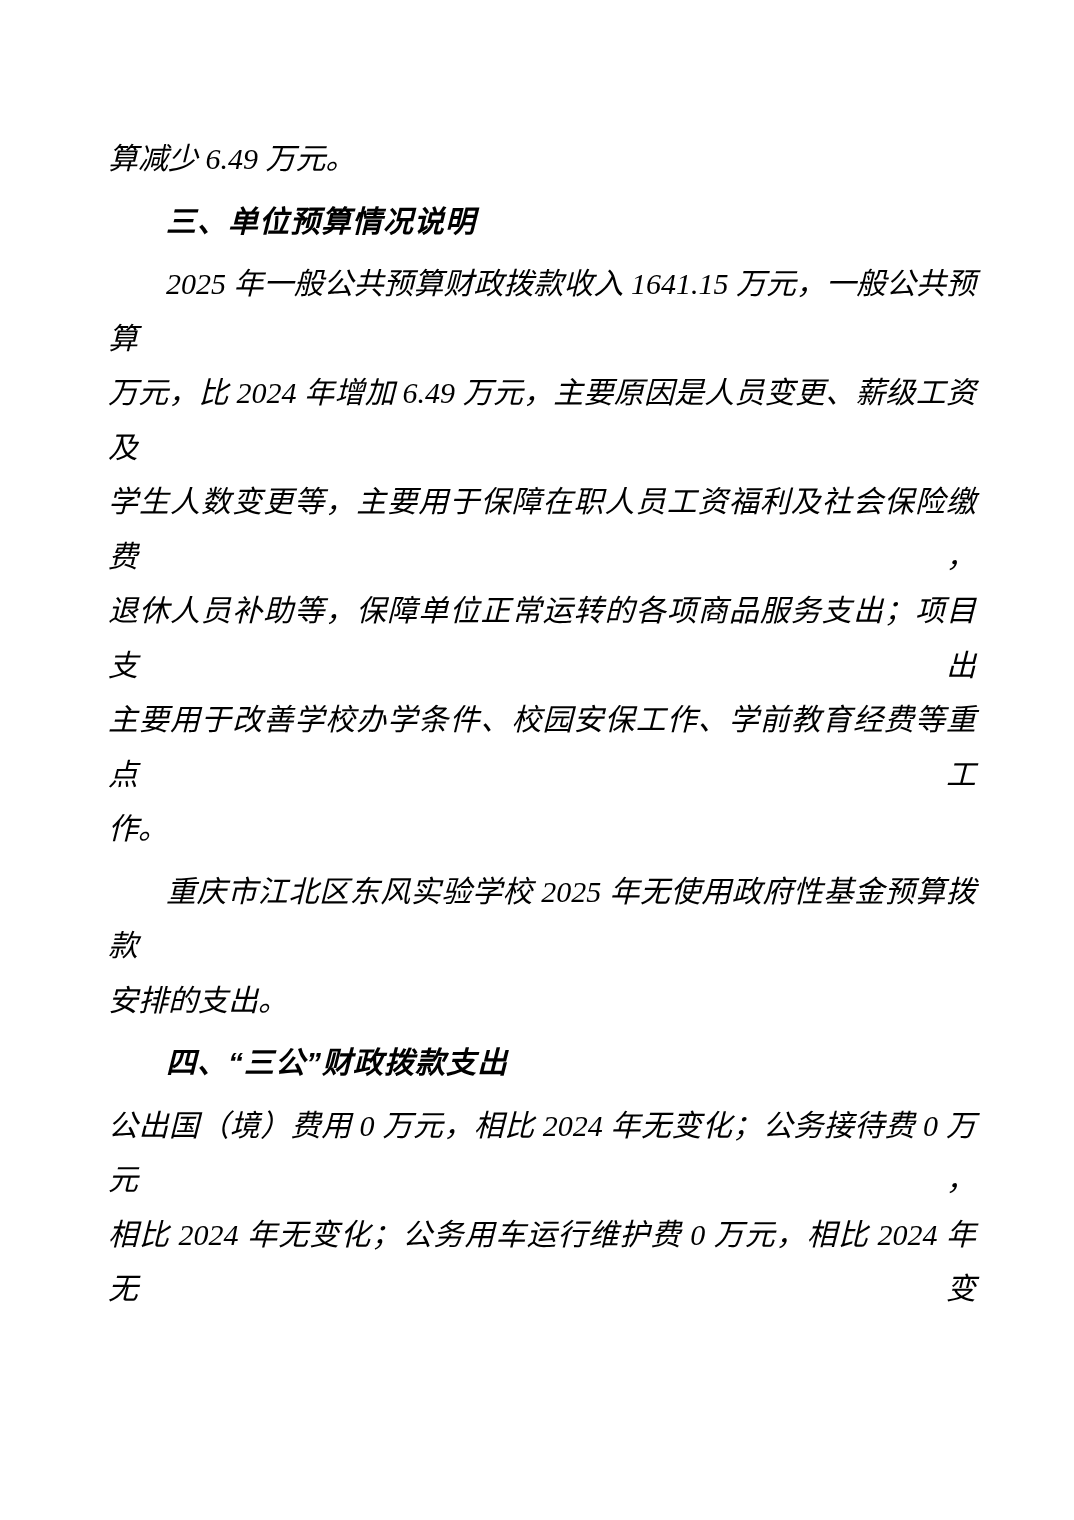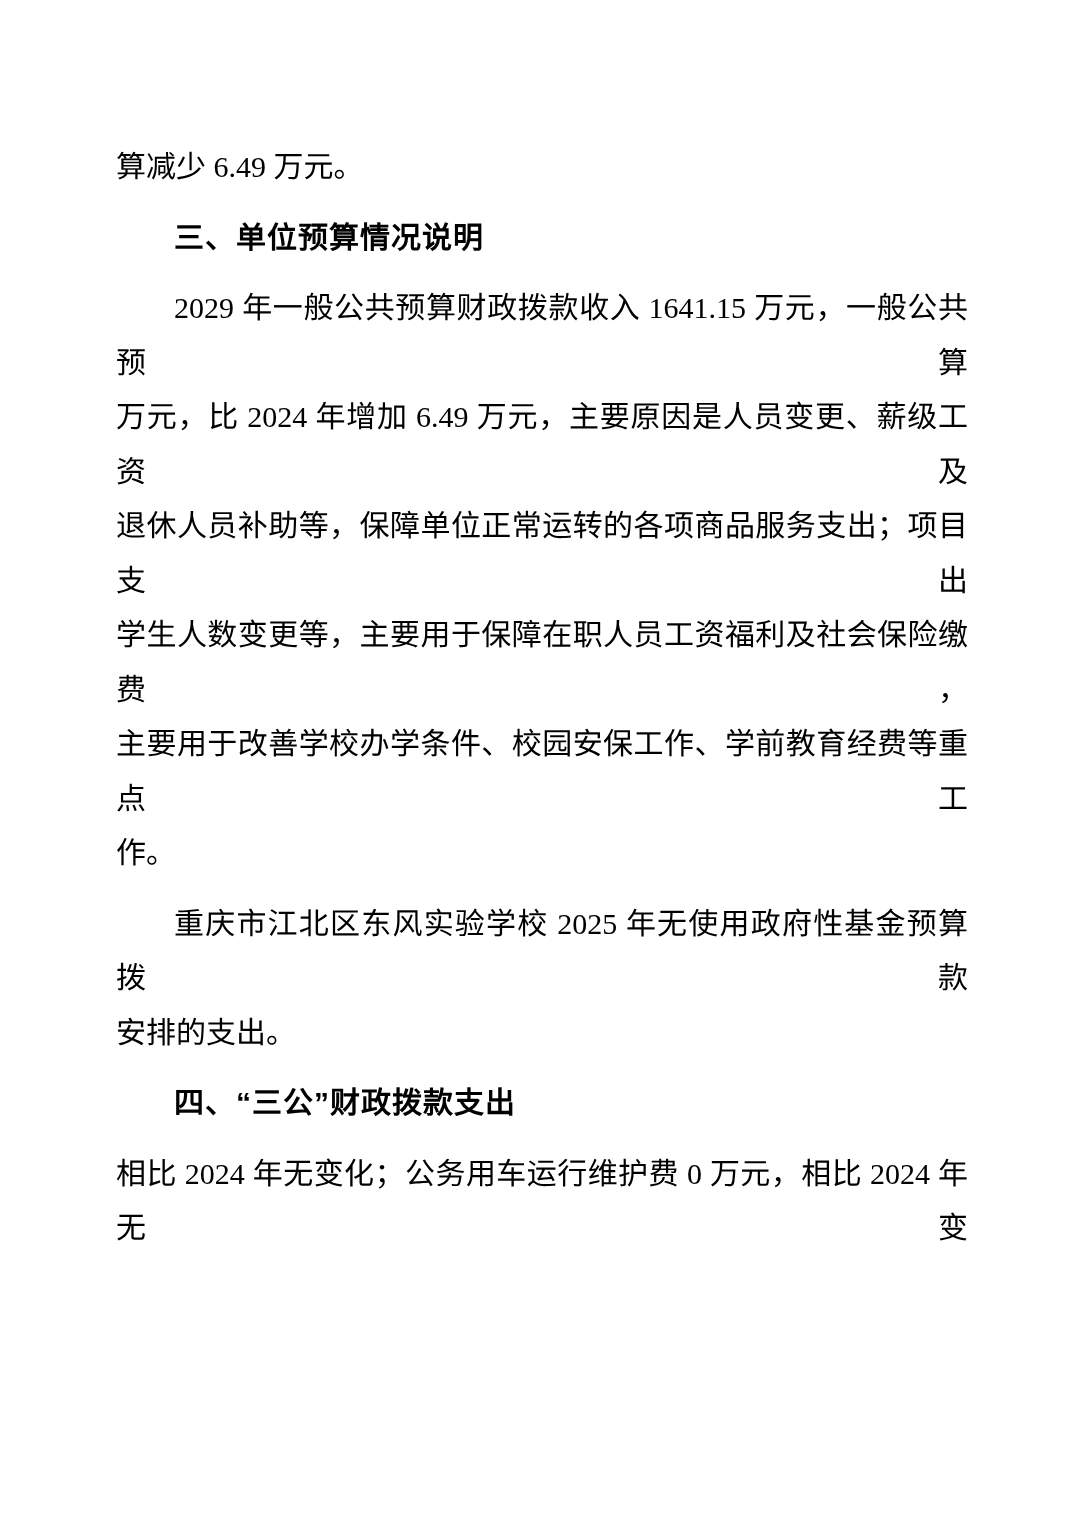--- a/index.html
+++ b/index.html
@@ -17,21 +17,21 @@
   .content {
     position: absolute;
     left: 100px;
     top: 124px;
     width: 884px;
     color: #000000;
     font-family: "Liberation Serif", "DejaVu Serif", serif;
     font-size: 30px;
     line-height: 54.5px;
   }
-  .block { margin: 16px; }
+  .block { margin: 8px; font-style: italic; }
   .line {
     text-align: justify;
     text-align-last: left;
   }
   .line.fill {
     text-align-last: justify;
   }
   .line.indent {
     text-indent: 58px;
   }
@@ -52,36 +52,37 @@
 
     <div class="block">
       <div class="line">算减少 6.49 万元。</div>
     </div>
 
     <div class="block heading">
       <div class="line">三、单位预算情况说明</div>
     </div>
 
     <div class="block">
-      <div class="line fill indent">2029 年一般公共预算财政拨款收入 1641.15 万元，一般公共预算</div>
+      <div class="line fill indent">2025 年一般公共预算财政拨款收入 1641.15 万元，一般公共预算</div>
       <div class="line fill">万元，比 2024 年增加 6.49 万元，主要原因是人员变更、薪级工资及</div>
+      <div class="line fill">学生人数变更等，主要用于保障在职人员工资福利及社会保险缴费，</div>
       <div class="line fill">退休人员补助等，保障单位正常运转的各项商品服务支出；项目支出</div>
-      <div class="line fill">学生人数变更等，主要用于保障在职人员工资福利及社会保险缴费，</div>
       <div class="line fill">主要用于改善学校办学条件、校园安保工作、学前教育经费等重点工</div>
       <div class="line">作。</div>
     </div>
 
     <div class="block">
       <div class="line fill indent">重庆市江北区东风实验学校 2025 年无使用政府性基金预算拨款</div>
       <div class="line">安排的支出。</div>
     </div>
 
     <div class="block heading">
       <div class="line">四、“三公”财政拨款支出</div>
     </div>
 
     <div class="block">
+      <div class="line fill">公出国（境）费用 0 万元，相比 2024 年无变化；公务接待费 0 万元，</div>
       <div class="line fill">相比 2024 年无变化；公务用车运行维护费 0 万元，相比 2024 年无变</div>
 
     </div>
 
   </div>
 </div>
 
 </body></html>

